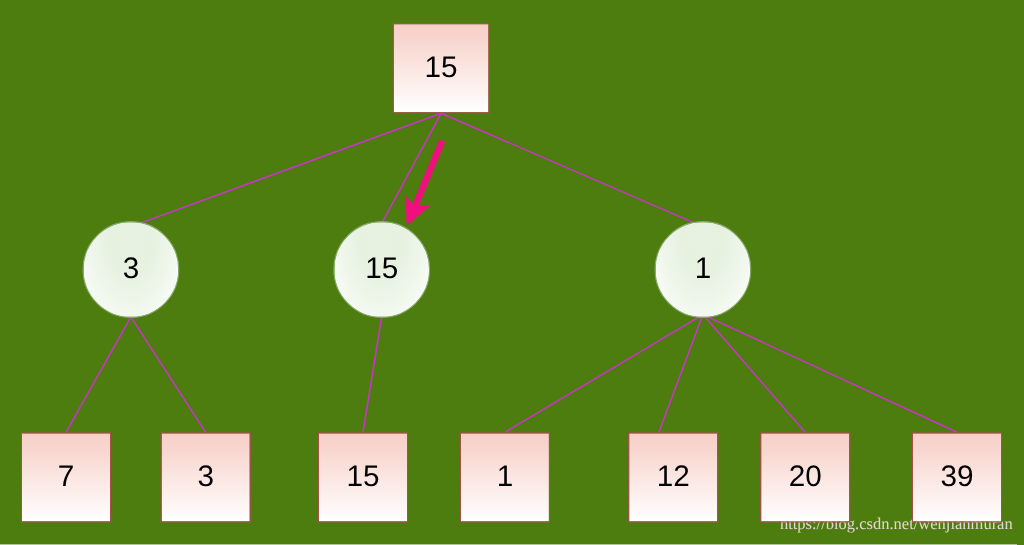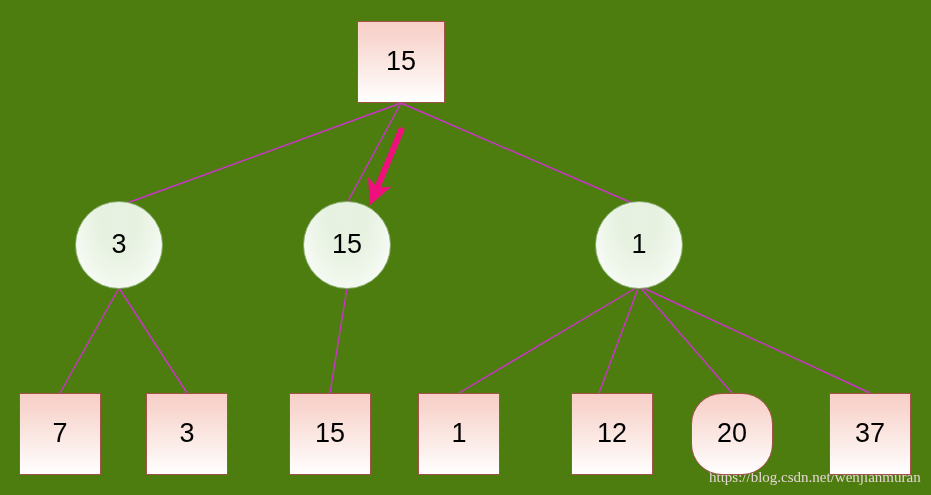--- a/index.html
+++ b/index.html
@@ -113,23 +113,23 @@
       </div>
       <div class="node square" style="left: 289px; top: 393px; width: 82px; height: 82px;">
         <span class="val">15</span>
       </div>
       <div class="node square" style="left: 418px; top: 393px; width: 82px; height: 82px;">
         <span class="val">1</span>
       </div>
       <div class="node square" style="left: 571px; top: 393px; width: 82px; height: 82px;">
         <span class="val">12</span>
       </div>
-      <div class="node square" style="left: 691px; top: 393px; width: 82px; height: 82px; border-radius: 31px;">
+      <div class="node square" style="left: 691px; top: 393px; width: 82px; height: 82px;">
         <span class="val">20</span>
       </div>
       <div class="node square" style="left: 829px; top: 393px; width: 82px; height: 82px;">
-        <span class="val">37</span>
+        <span class="val">39</span>
       </div>
     </div>
 
   <div id="watermark">https://blog.csdn.net/wenjianmuran</div>
 
 </div>
 
 </body></html>

